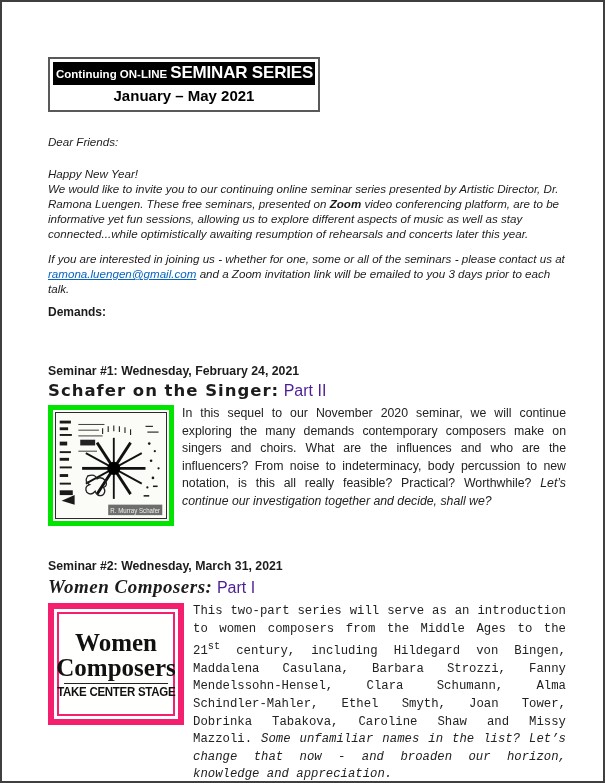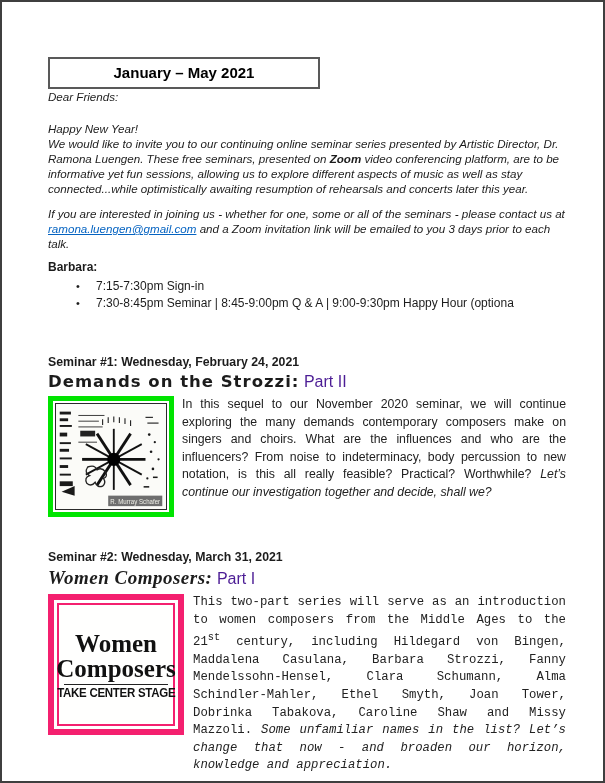--- a/index.html
+++ b/index.html
@@ -27,21 +27,21 @@
     padding:1px 3px 2px 3px;
     white-space:nowrap;
     text-align:center;
   }
   .banner-prefix { font-weight:bold; font-size:11.5px; }
   .banner-main   { font-weight:bold; font-size:17px; letter-spacing:-0.2px; }
   .banner-sub    { font-weight:bold; font-size:15px; color:#000; padding:2px 0 5px 0; }
 
   
   .letter { font-style:italic; font-size:11.6px; line-height:15px; }
-  .greeting { }
+  .greeting { margin-top:22px; }
   .para1 { margin-top:17px; }
   .para2 { margin-top:10px; }
   .bold-inline { font-weight:bold;text-align:center; }
   a.email { color:#0563c1; }
 
   .format-label { margin-top:9px; font-weight:bold; font-style:normal; font-size:12px; }
   ul.format-list { margin:3px 0 0 0; padding:0 0 0 28px; list-style:none; font-style:normal; font-size:12px; line-height:16.5px; }
   ul.format-list li::before { content:"•"; display:inline-block; width:20px; font-size:11px; }
 
   
@@ -75,21 +75,21 @@
     width:126px; height:121px;
     border:5px solid #00e400;
     background:#fff; padding:2px;
     flex:0 0 auto;
   }
   .score-inner { width:100%; height:100%; border:1px solid #2a2a2a; box-sizing:border-box; background:#fcfcfa; }
 
   
   .frame-pink {
     box-sizing:border-box;
-    width:136px; height:141px;
+    width:136px; height:122px;
     border:6px solid #f4206f;
     background:#fff; padding:3px;
     flex:0 0 auto;
   }
   .frame-pink-inner {
     width:100%; height:100%; box-sizing:border-box;
     border:2px solid #f4206f;
     background:#fffffe;
     display:flex; flex-direction:column; justify-content:center; align-items:center;
     font-family:"Liberation Serif", serif; color:#111;
@@ -103,45 +103,44 @@
     transform:scaleX(0.92); white-space:nowrap;
   }
 </style>
 </head>
 <body>
 
 <div class="page">
   <div class="content">
 
     <div class="banner-box">
+      <div class="banner-black">
+        <span class="banner-prefix">Continuing ON-LINE </span><span class="banner-main">SEMINAR SERIES</span>
+      </div>
       <div class="banner-sub">January – May 2021</div>
     </div>
 
     <div class="letter">
       <div class="greeting">Dear Friends:</div>
 
       <div class="para1">
         <span>Happy New Year!</span><br>
         <span>We would like to invite you to our continuing online seminar series presented by Artistic Director, Dr. Ramona Luengen. These free seminars, presented on </span><span class="bold-inline">Zoom</span><span> video conferencing platform, are to be informative yet fun sessions, allowing us to explore different aspects of music as well as stay connected...while optimistically awaiting resumption of rehearsals and concerts later this year.</span>
       </div>
 
       <div class="para2">
         <span>If you are interested in joining us - whether for one, some or all of the seminars - please contact us at </span><a href="#" class="email">ramona.luengen@gmail.com</a><span> and a Zoom invitation link will be emailed to you 3 days prior to each talk.</span>
       </div>
 
-      <div class="format-label">Barbara:</div>
-      <ul class="format-list">
-        <li>7:15-7:30pm Sign-in</li>
-        <li>7:30-8:45pm Seminar | 8:45-9:00pm Q &amp; A | 9:00-9:30pm Happy Hour (optiona</li>
-      </ul>
+      <div class="format-label">Demands:</div>
     </div>
 
     <div class="sem-heading sem1-heading">Seminar #1: Wednesday, February 24, 2021</div>
     <div class="sem-titleline">
-      <span class="title-comic">Demands on the Strozzi:</span>
+      <span class="title-comic">Schafer on the Singer:</span>
       <span class="title-part">Part II</span>
     </div>
 
     <div class="sem-row">
       <div class="frame-green">
         <svg class="score-inner" viewBox="0 0 118 110" preserveAspectRatio="none">
           <rect x="0" y="0" width="118" height="110" fill="#fbfbf8"></rect>
 
           <g fill="#1a1a1a">
             <rect x="4" y="8" width="12" height="3"></rect>

